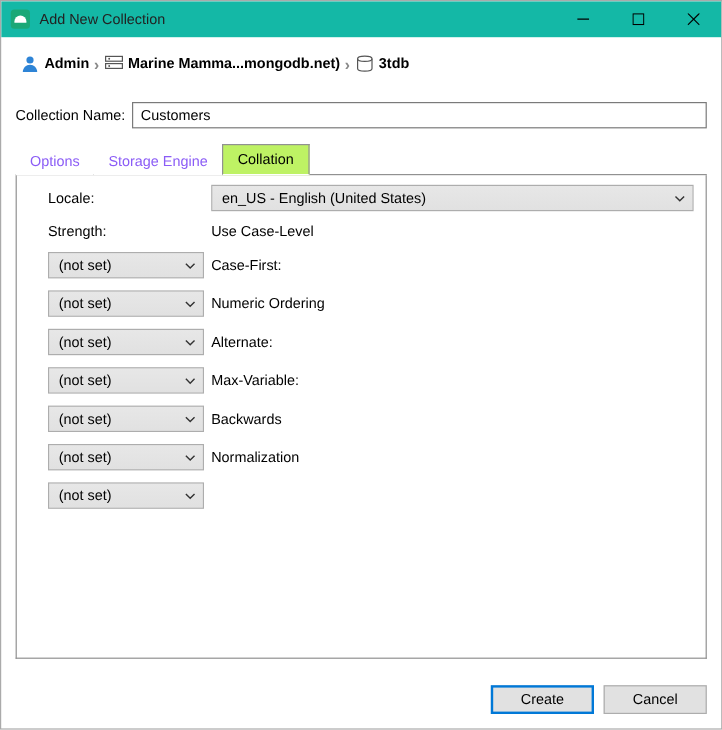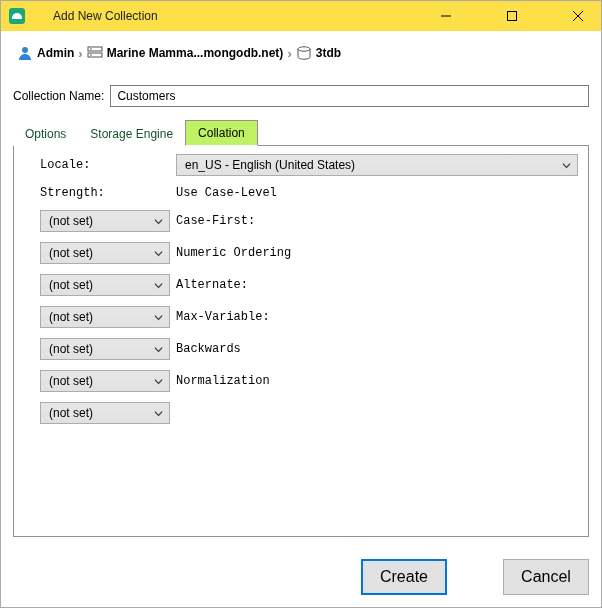--- a/index.html
+++ b/index.html
@@ -14,22 +14,21 @@
     display: flex;
     flex-direction: column;
     overflow: hidden;
   }
   
   .titlebar {
     height: 30px;
     display: flex;
     align-items: center;
     padding: 0 0 0 8px;
-    background: #fde047;
-    gap: 20px;
+    background: #14b8a6;
   }
   .titlebar .app-icon {
     width: 16px; height: 16px;
     background: #1aa877;
     border-radius: 3px;
     margin-right: 8px;
     position: relative;
   }
   .titlebar .app-icon::after {
     content: ""; position: absolute;
@@ -74,21 +73,21 @@
     border-bottom: 1px solid #919191;
   }
   .tab {
     padding: 5px 12px 5px 12px;
     font-size:12px;
     background:#fff;
     position: relative;
     top:1px;
     cursor: default;
   }
-  .tab.inactive { color:#14532d; }
+  .tab.inactive { color:#8b5cf6; }
   .tab.active {
     border:1px solid #919191;
     border-bottom:1px solid #fff;
     background:#bef264;
   }
 
   
   .tabpanel {
     border:1px solid #919191;
     border-top: none;
@@ -98,45 +97,44 @@
   .chkrow { display:flex; align-items:center; gap:6px; font-size:12px; margin-bottom:10px;}
   .chkrow input { width:13px; height:13px; }
 
   .form-grid {
     display: grid;
     grid-template-columns: 130px 1fr;
     column-gap: 6px;
     row-gap: 10px;
     padding-left: 18px;
   }
-  .form-grid label { align-self:center; font-size:12px;font-family:Liberation Mono, monospace; }
+  .form-grid label { align-self:center; font-size:12px; }
   .sel {
     height: 22px;
     border:1px solid #adadad;
     background: linear-gradient(#e7e7e7,#e1e1e1);
     display:flex; align-items:center; justify-content:space-between;
     padding: 0 6px 0 8px;
     font-size:12px;
   }
   .sel .chev { margin-left:6px; }
   .sel .chev svg { width:9px; height:9px; display:block; }
 
   
   .footer {
     display:flex; justify-content:flex-end; gap:8px;
     padding: 12px;
   }
   .btn {
-    width: 86px; height:36px;
+    width: 86px; height:24px;
     border:1px solid #adadad;
     background:#e1e1e1;
-    font-size:16px;
+    font-size:12px;
     display:flex; align-items:center; justify-content:center;
     cursor: default;
-    margin-left: 48px;
   }
   .btn.primary {
     border:2px solid #0078d7;
     background:#e1e1e1;
   }
 </style>
 </head>
 <body>
 
 <div class="titlebar">

